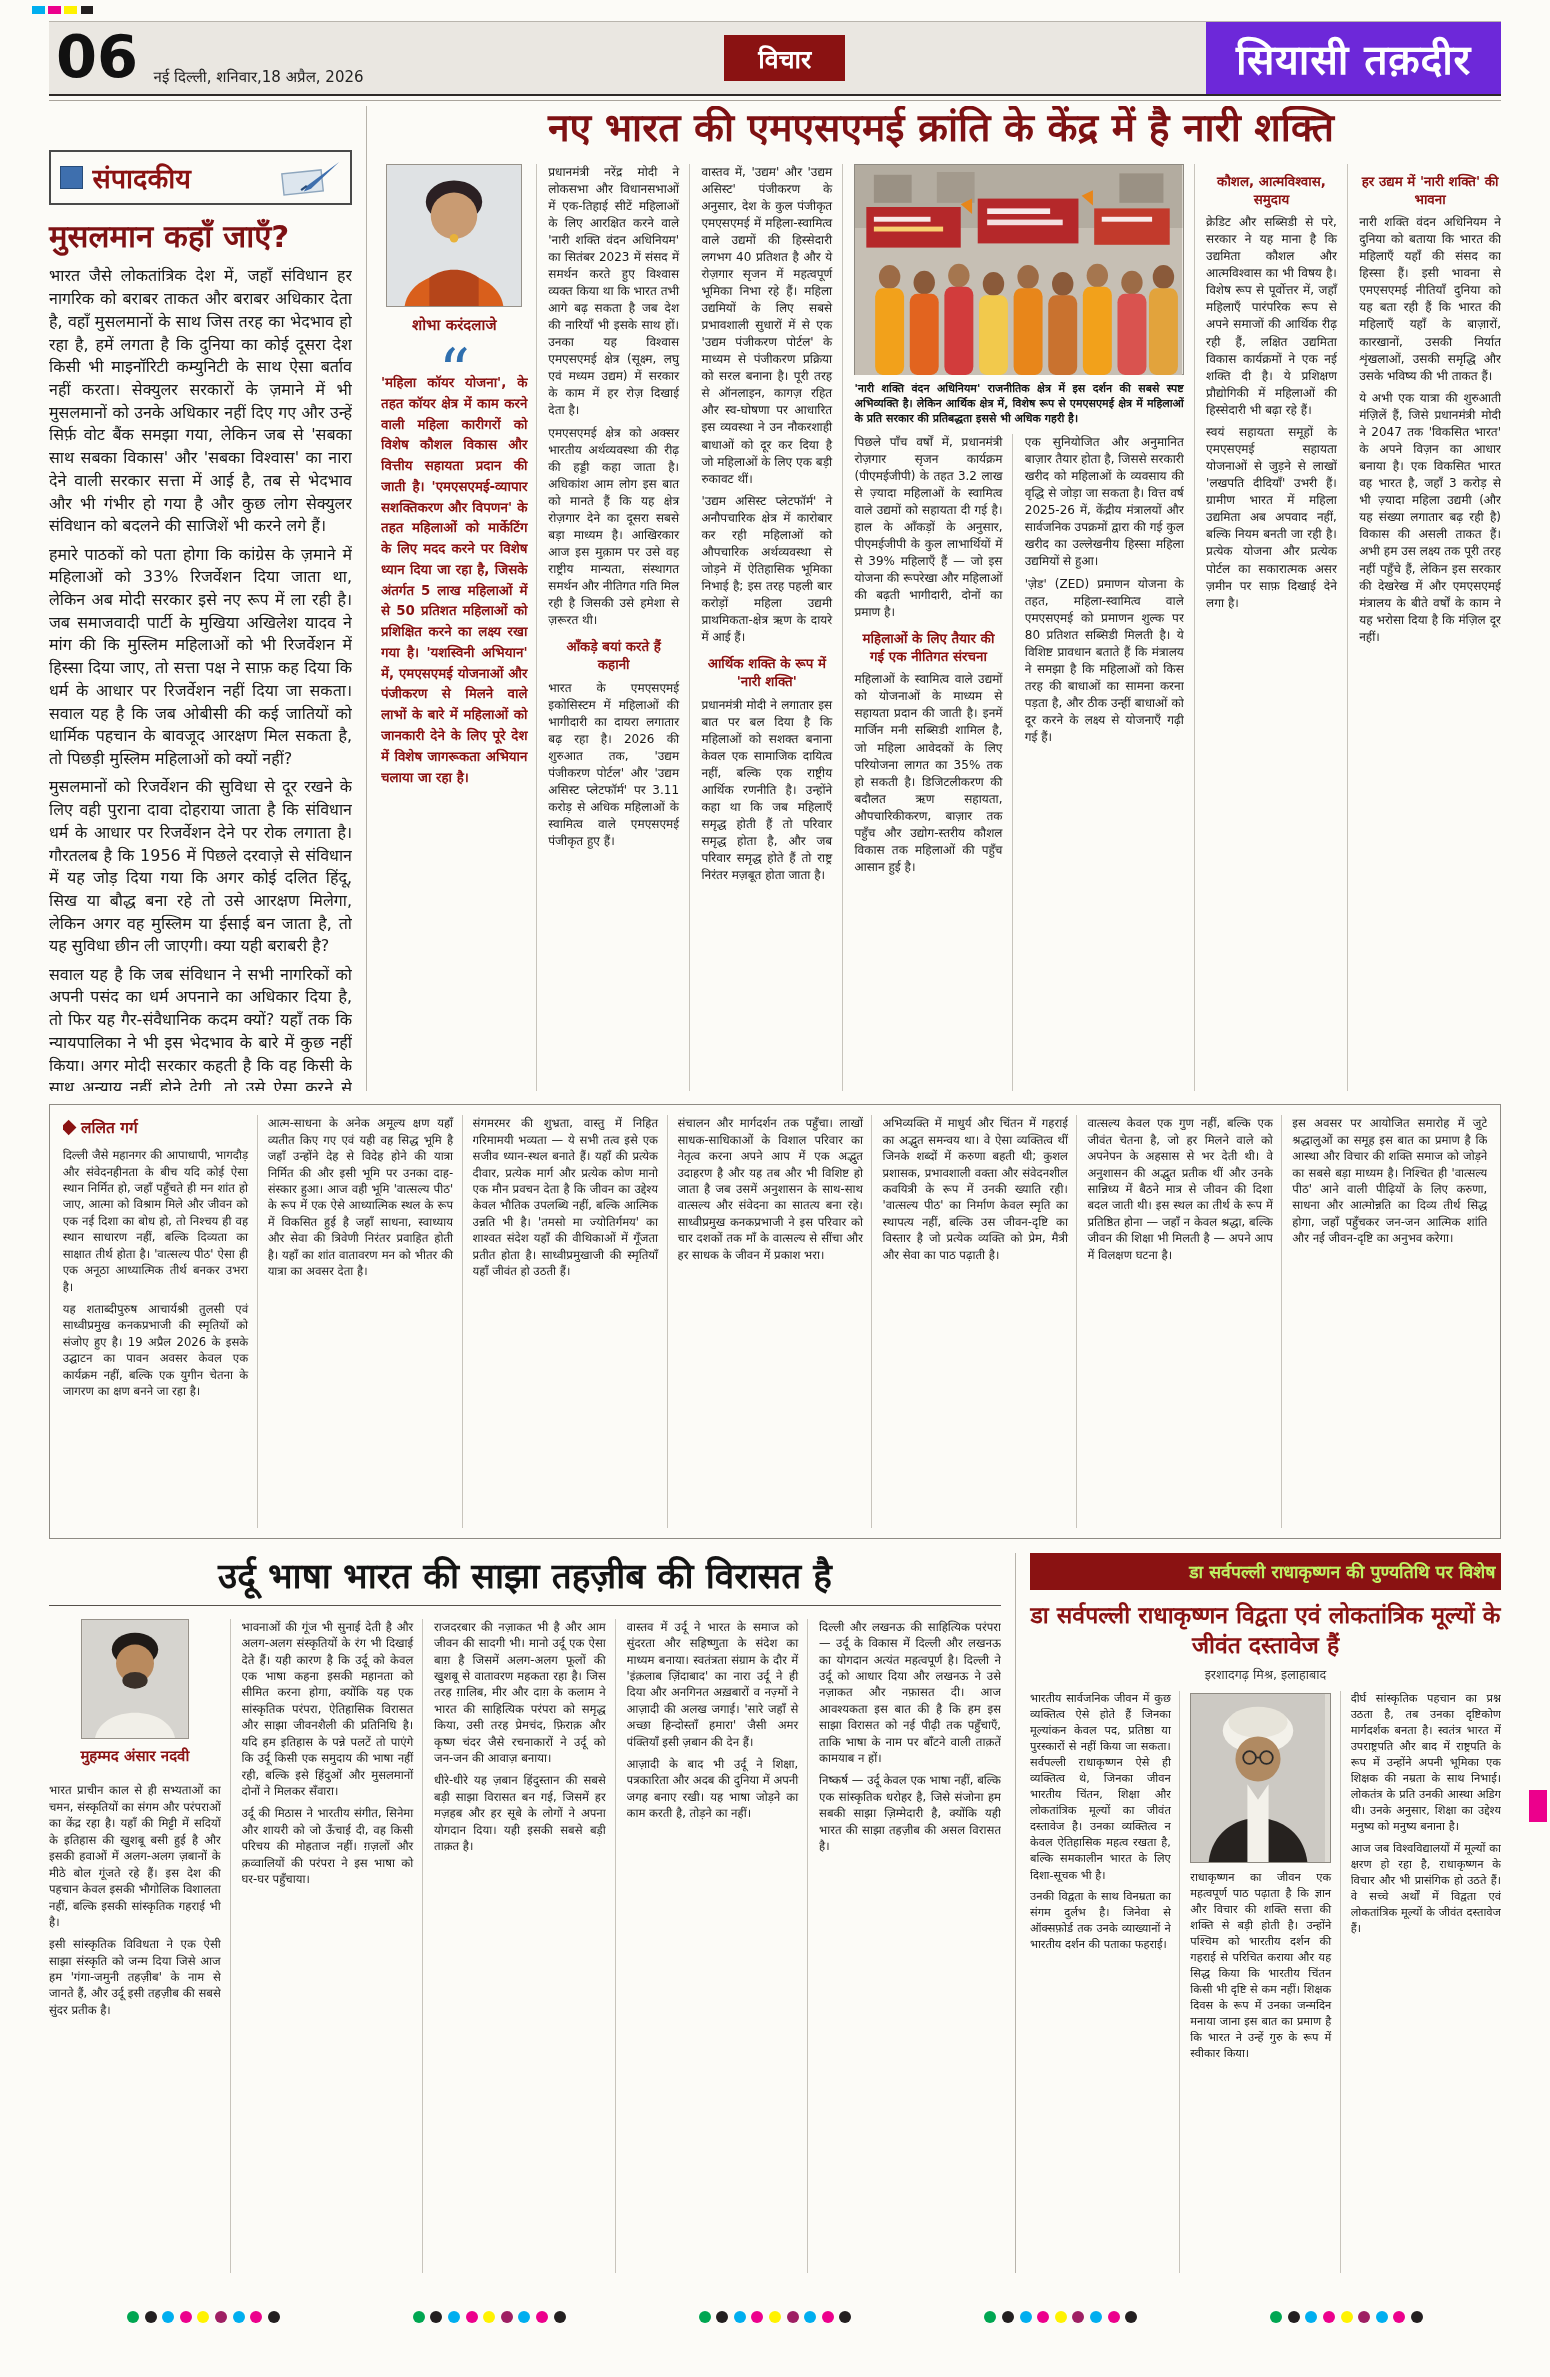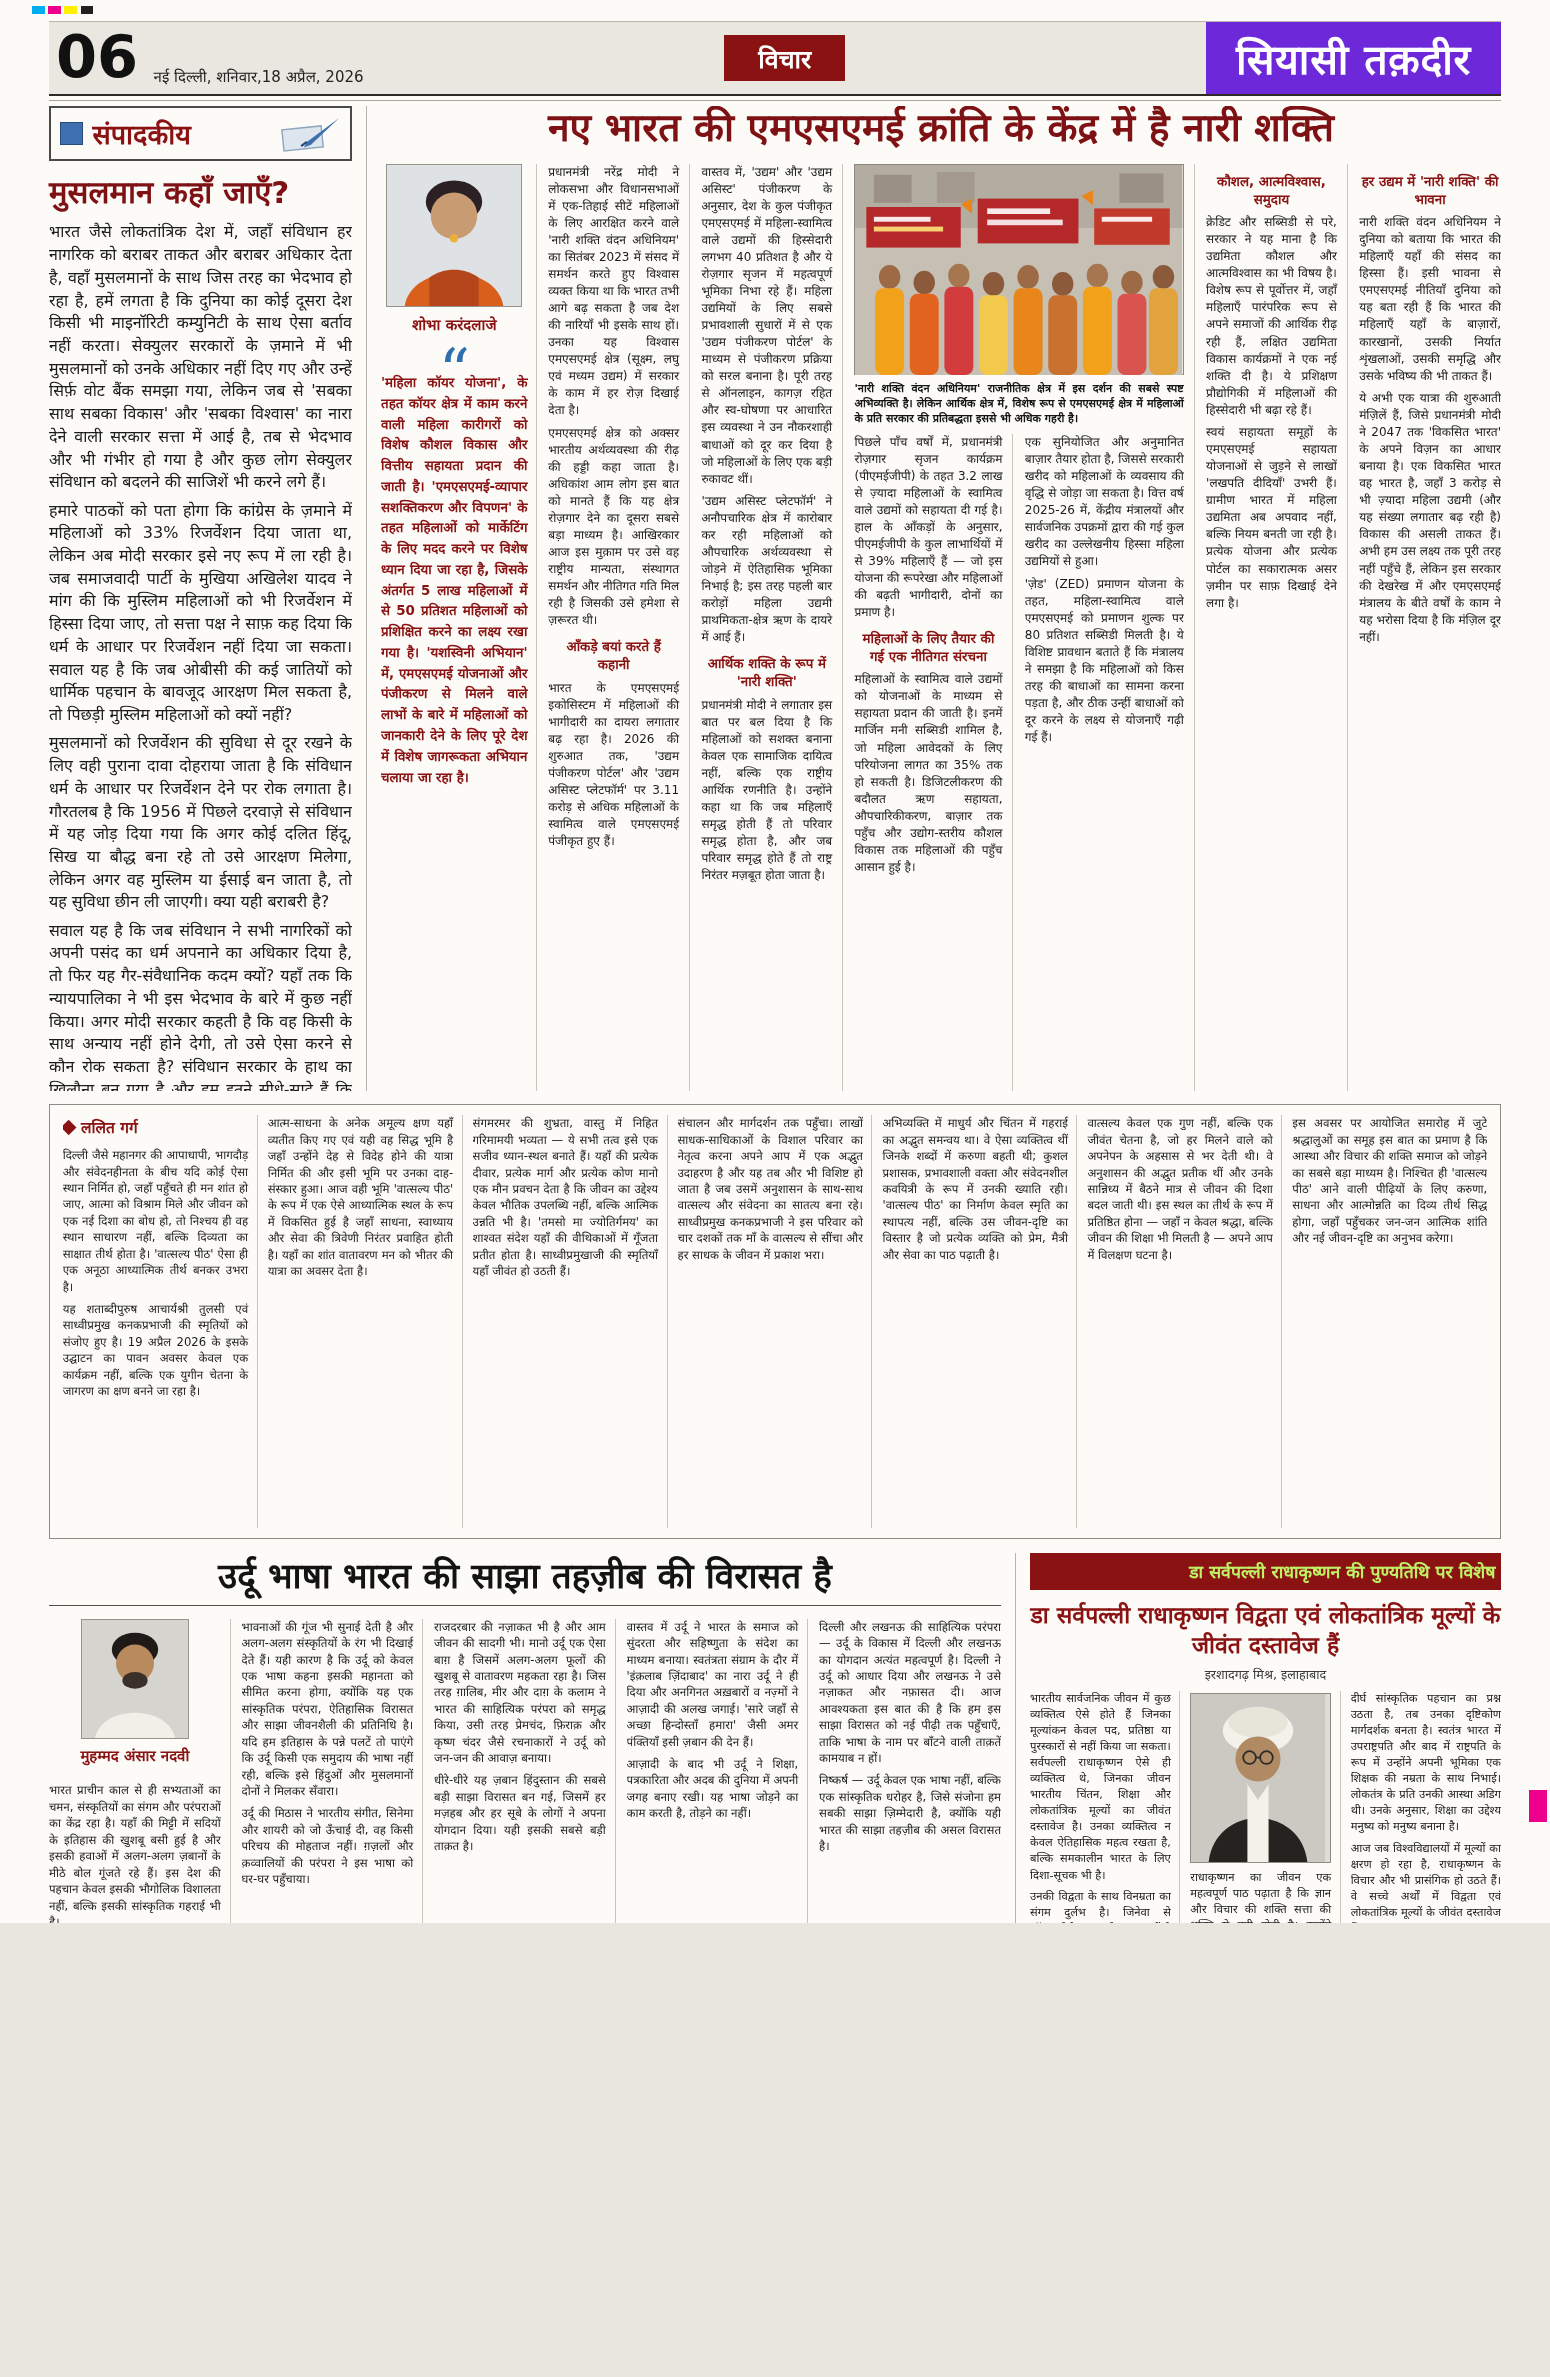--- a/index.html
+++ b/index.html
@@ -1,16 +1,16 @@
 <!DOCTYPE html>
 <html style="font-size:11.3px"><head>
 <meta charset="utf-8">
 <style>
   html,body{margin:0;padding:0;background:#e9e6e0;}
-  .page{position:relative;width:1550px;height:1923px;margin:0 auto;background:#fcfbf7;
+  .page{position:relative;width:1550px;height:2377px;margin:0 auto;background:#fcfbf7;
         font-family:"DejaVu Sans","Liberation Sans",sans-serif;color:#1b1b1b;overflow:hidden;}
   .inner{padding:21px 49px 0 49px;}
 
   
   .reg-topleft{position:absolute;top:5.6px;left:32px;display:flex;gap:3.5px;}
   .sq{width:12.7px;height:8.5px;display:inline-block;}
   .reg-rightedge{position:absolute;right:2.8px;top:1790px;display:flex;}
   .sq-big{width:18.3px;height:32px;display:inline-block;}
 
   
@@ -25,21 +25,21 @@
   .thin-rule{height:0.7px;background:#a9a49c;margin:4.2px 0 5.6px 0;}
 
   
   .para{margin:0 0 5.6px 0;text-align:justify;}
   .subhead{color:#8a1212;font-weight:bold;font-size:13.4px;text-align:center;margin:8.5px 0 5.6px 0;line-height:1.35;}
 
   
   .top-section{display:flex;height:985px;margin-top:2.8px;}
   .editorial{width:318px;flex:none;border-right:0.7px solid #b7b3ab;padding-right:14px;box-sizing:border-box;
              display:flex;flex-direction:column;}
-  .ed-box{border:2.1px double #4a4a4a;padding:7px 8.5px;display:flex;align-items:center;gap:10px;margin-bottom:11.3px;}
+  .ed-box{border:2.1px double #4a4a4a;padding:7px 8.5px;display:flex;align-items:center;gap:10px;margin-bottom:11.3px;margin-top:44px;}
   .ed-blue-square{width:21px;height:21px;background:#3e6fae;border:1.4px solid #274c7a;flex:none;}
   .ed-label{color:#8a1212;font-size:27px;font-weight:800;flex:1;}
   .ed-headline{color:#7e1113;font-size:31px;font-weight:800;margin:1.4px 0 10px 0;line-height:1.2;}
   .ed-body{flex:1;overflow:hidden;font-size:16px;line-height:1.42;}
 
   .lead{flex:1;padding-left:14px;display:flex;flex-direction:column;min-width:0;}
   .lead-headline{color:#7e1113;font-size:39px;font-weight:800;text-align:center;line-height:1.15;
                  margin:0 0 12.7px 0;white-space:nowrap;overflow:hidden;}
   .lead-body{display:grid;grid-template-columns:156px 1fr 1fr 2.4fr 1fr 1fr;gap:11.3px;flex:1;overflow:hidden;}
   .tcol{overflow:hidden;border-right:0.7px solid #c8c4bc;padding-right:10px;font-size:12px;line-height:1.42;min-width:0;}

